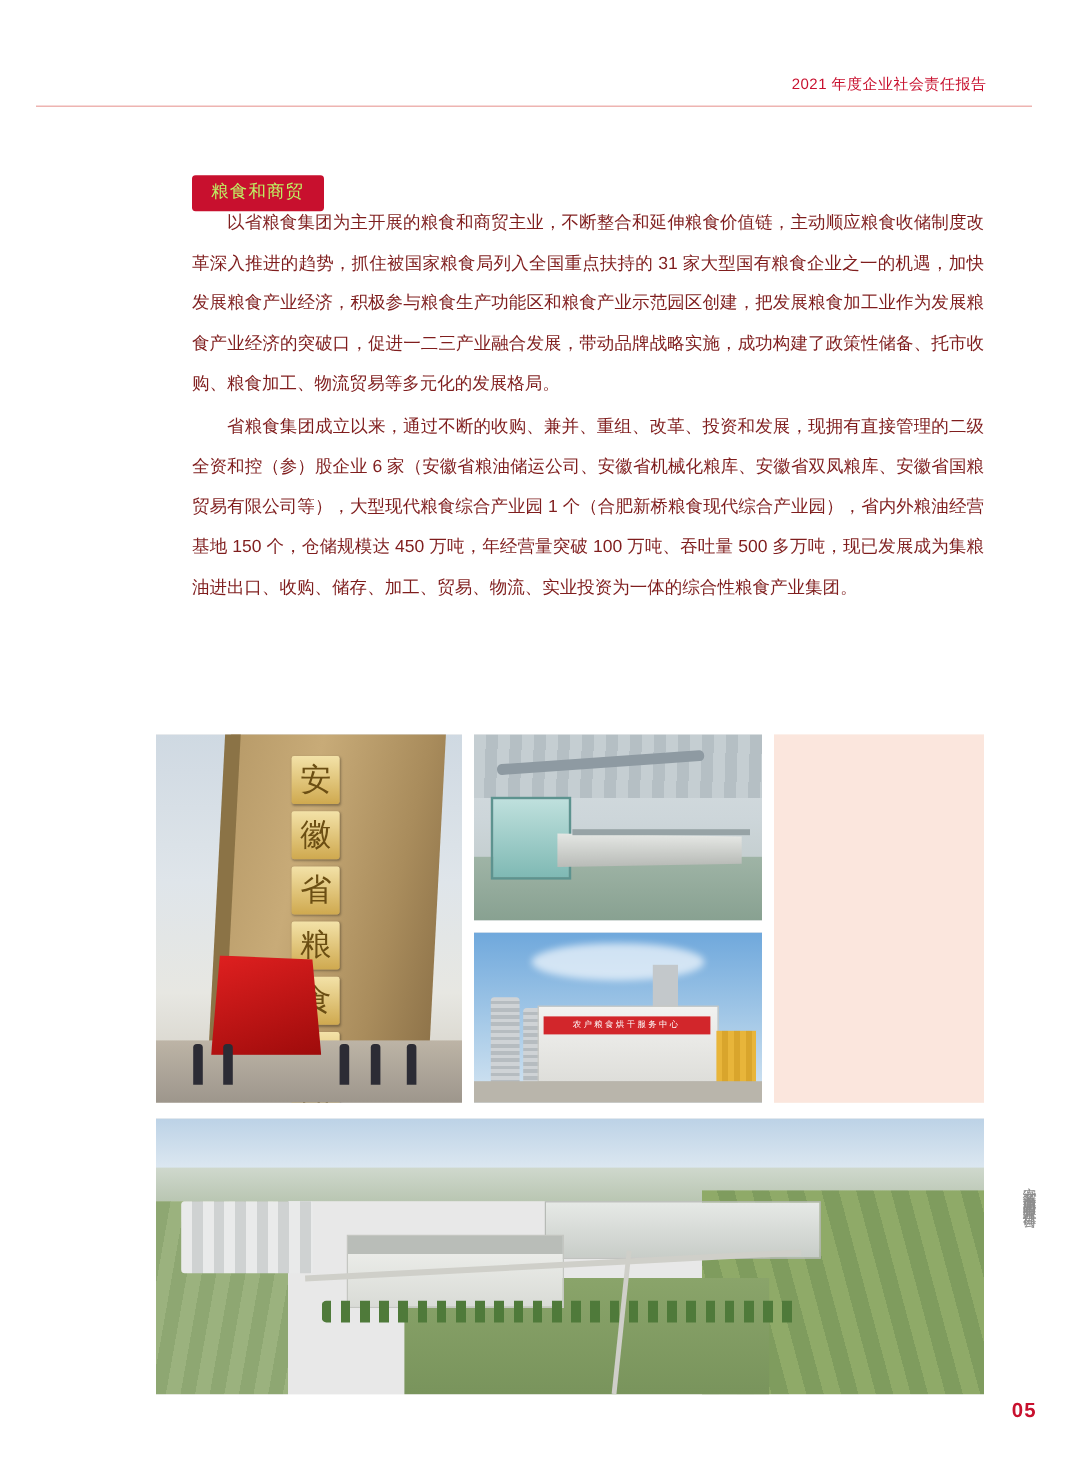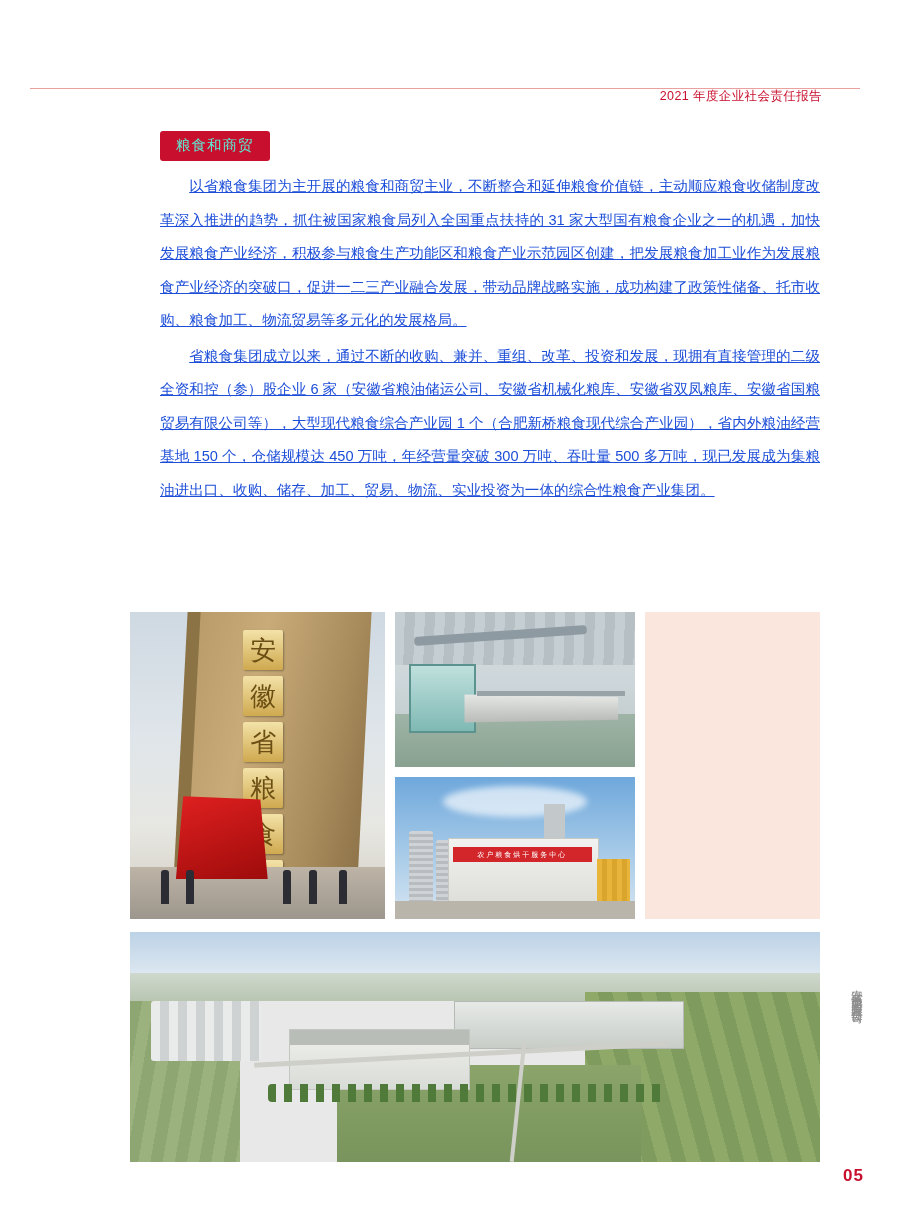--- a/index.html
+++ b/index.html
@@ -30,58 +30,56 @@
     height: 34px;
   }
   .header-title {
     position: absolute;
     right: 38px;
     top: 0;
     font-size: 12.5px;
     color: #c8102e;
     letter-spacing: 0.4px;
     white-space: nowrap;
-    margin-top: 26px;
   }
   .header-rule {
     position: absolute;
     left: 0;
     right: 0;
     top: 26px;
     height: 1px;
     background: #d9534f;
     opacity: 0.55;
   }
 
   
   .section-tag {
     position: absolute;
     left: 160px;
-    top: 131px;
+    top: 146px;
     background: #c8102e;
-    color: #5eead4;
+    color: #bef264;
     font-size: 14.5px;
     letter-spacing: 1px;
     padding: 7px 16px 8px 16px;
     border-radius: 3px;
     line-height: 1;
   }
 
   
   .body-text {
     position: absolute;
     left: 160px;
     top: 170px;
     width: 660px;
     font-size: 14.6px;
     line-height: 33.5px;
-    color: #1d4ed8;
+    color: #7f1d1d;
     text-align: justify;
     text-justify: inter-ideograph;
-    text-decoration: underline;
   }
   .body-text p {
     margin: 0 0 2px 0;
     text-indent: 2em;
   }
 
   
   .gallery {
     position: absolute;
     left: 130px;
@@ -306,21 +304,21 @@
 
   <div class="header">
     <div class="header-title">2021 年度企业社会责任报告</div>
     <div class="header-rule"></div>
   </div>
 
   <div class="section-tag">粮食和商贸</div>
 
   <div class="body-text">
     <p>以省粮食集团为主开展的粮食和商贸主业，不断整合和延伸粮食价值链，主动顺应粮食收储制度改革深入推进的趋势，抓住被国家粮食局列入全国重点扶持的 31 家大型国有粮食企业之一的机遇，加快发展粮食产业经济，积极参与粮食生产功能区和粮食产业示范园区创建，把发展粮食加工业作为发展粮食产业经济的突破口，促进一二三产业融合发展，带动品牌战略实施，成功构建了政策性储备、托市收购、粮食加工、物流贸易等多元化的发展格局。</p>
-    <p>省粮食集团成立以来，通过不断的收购、兼并、重组、改革、投资和发展，现拥有直接管理的二级全资和控（参）股企业 6 家（安徽省粮油储运公司、安徽省机械化粮库、安徽省双凤粮库、安徽省国粮贸易有限公司等），大型现代粮食综合产业园 1 个（合肥新桥粮食现代综合产业园），省内外粮油经营基地 150 个，仓储规模达 450 万吨，年经营量突破 300 万吨、吞吐量 500 多万吨，现已发展成为集粮油进出口、收购、储存、加工、贸易、物流、实业投资为一体的综合性粮食产业集团。</p>
+    <p>省粮食集团成立以来，通过不断的收购、兼并、重组、改革、投资和发展，现拥有直接管理的二级全资和控（参）股企业 6 家（安徽省粮油储运公司、安徽省机械化粮库、安徽省双凤粮库、安徽省国粮贸易有限公司等），大型现代粮食综合产业园 1 个（合肥新桥粮食现代综合产业园），省内外粮油经营基地 150 个，仓储规模达 450 万吨，年经营量突破 100 万吨、吞吐量 500 多万吨，现已发展成为集粮油进出口、收购、储存、加工、贸易、物流、实业投资为一体的综合性粮食产业集团。</p>
   </div>
 
   <div class="gallery">
 
     <div class="ph ph-silo">
       <div class="silo-sky"></div>
       <div class="silo-body"></div>
       <div class="silo-edge"></div>
       <div class="silo-chars">
         <span>安</span>

